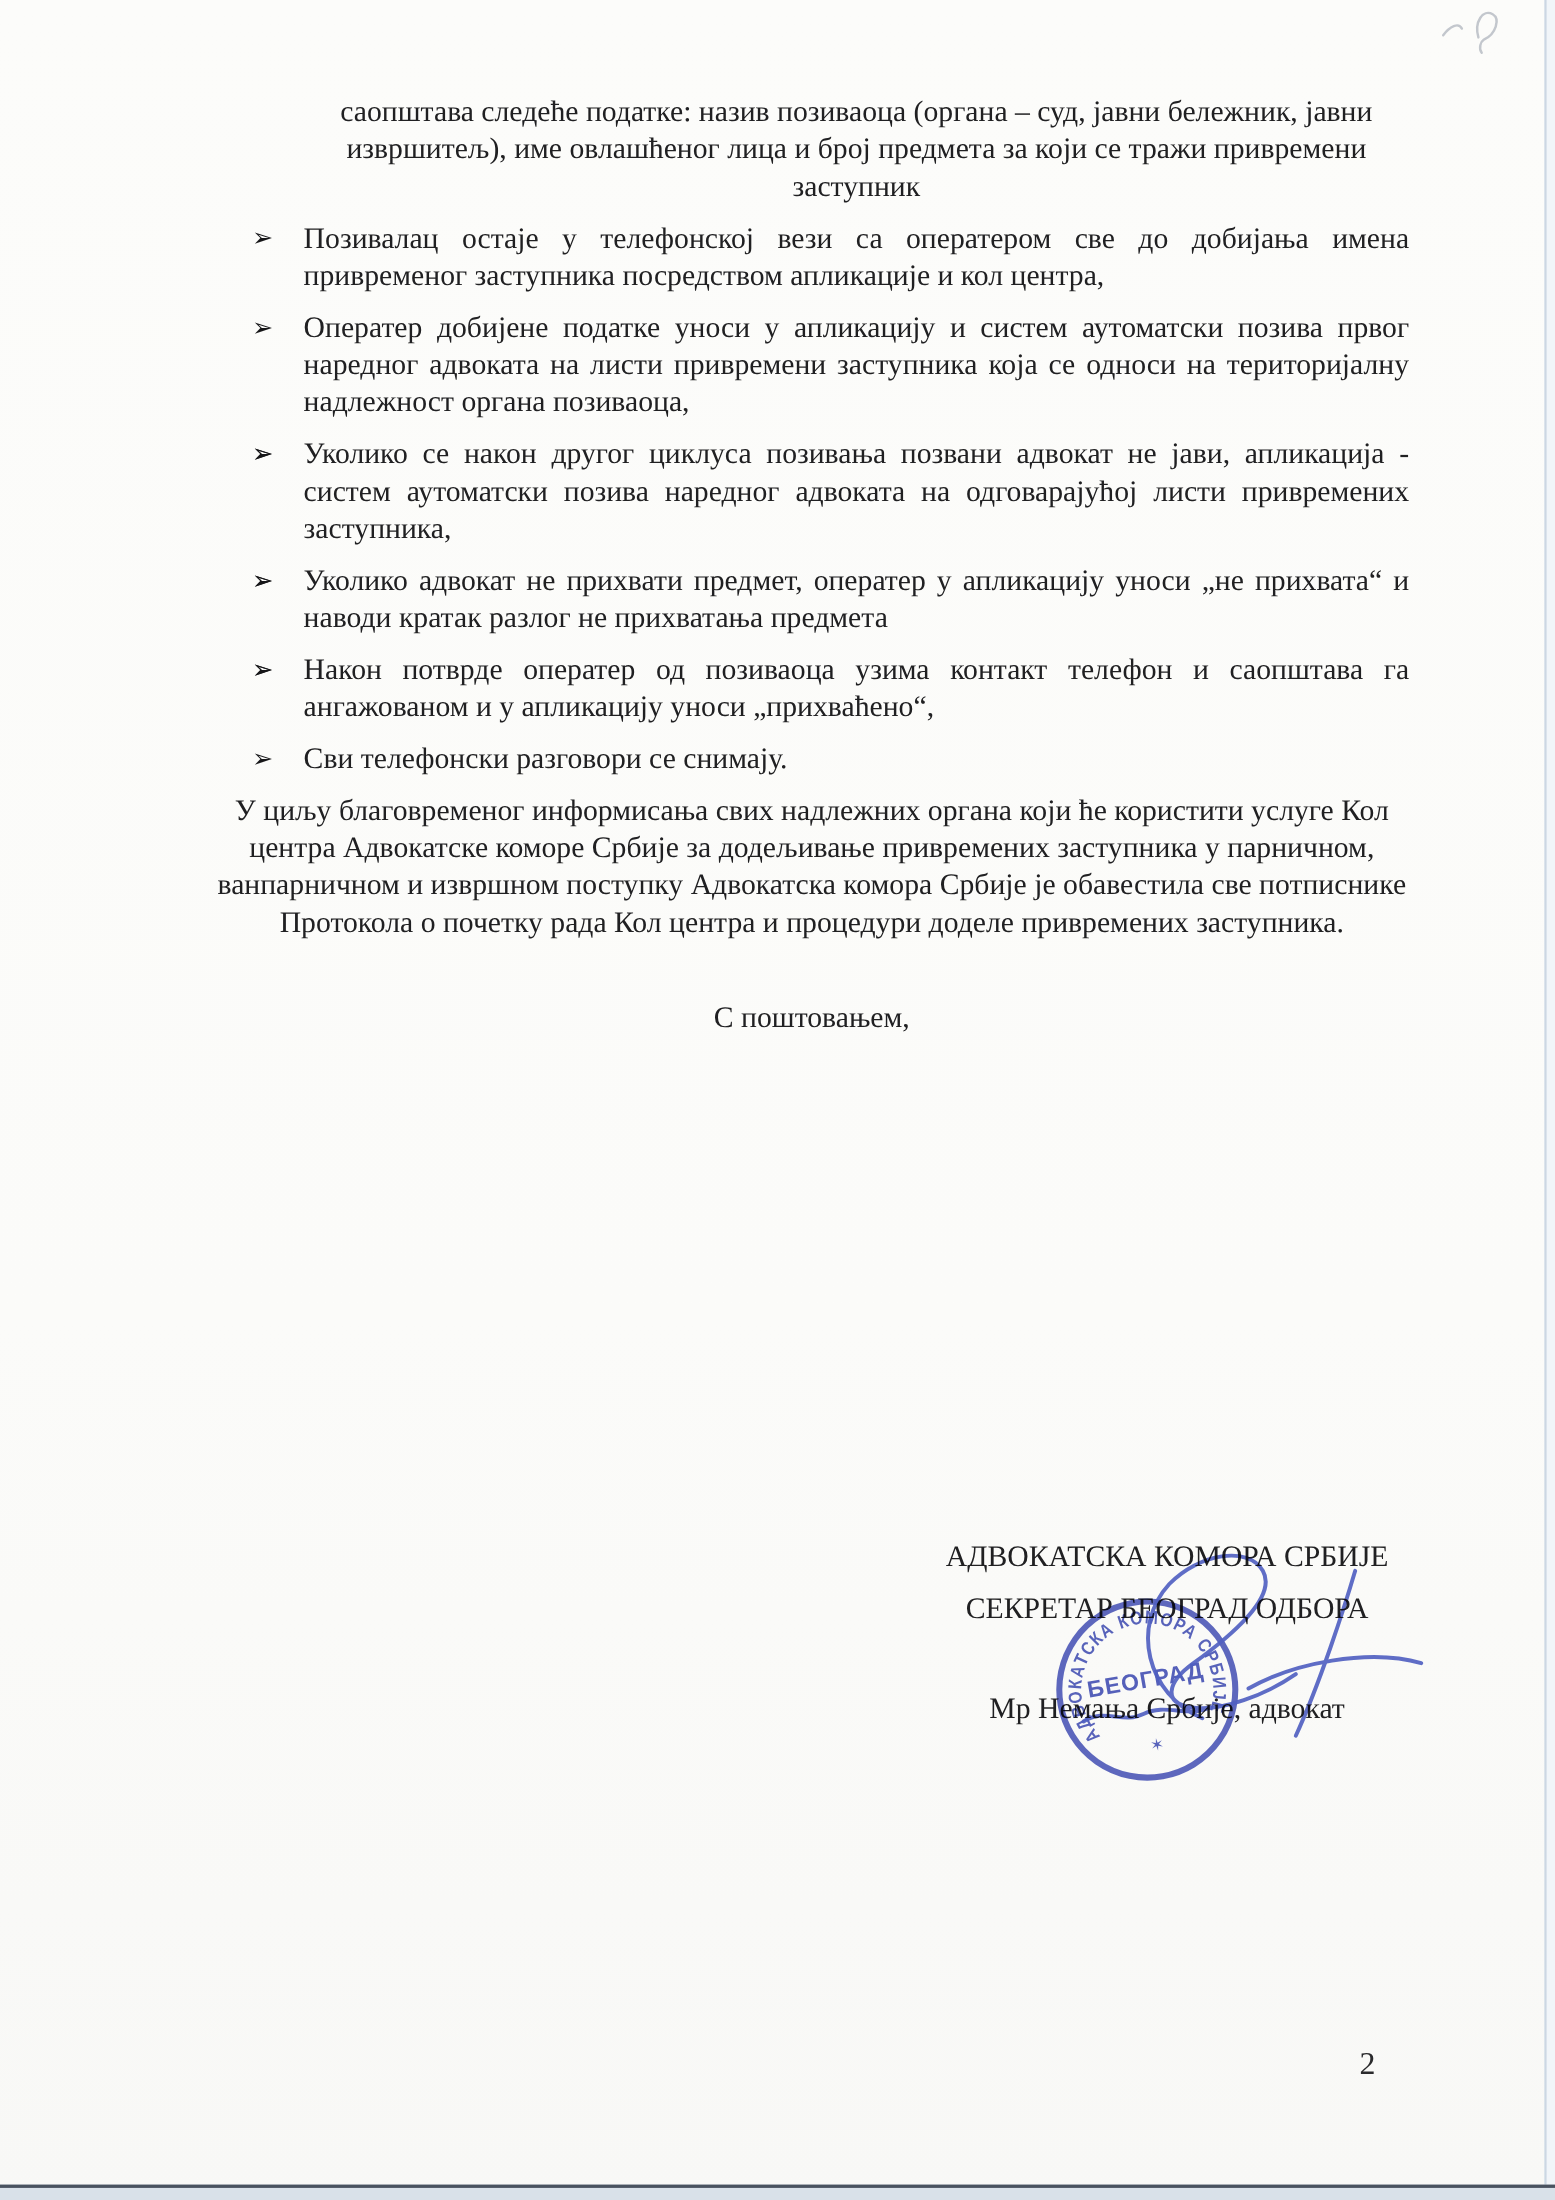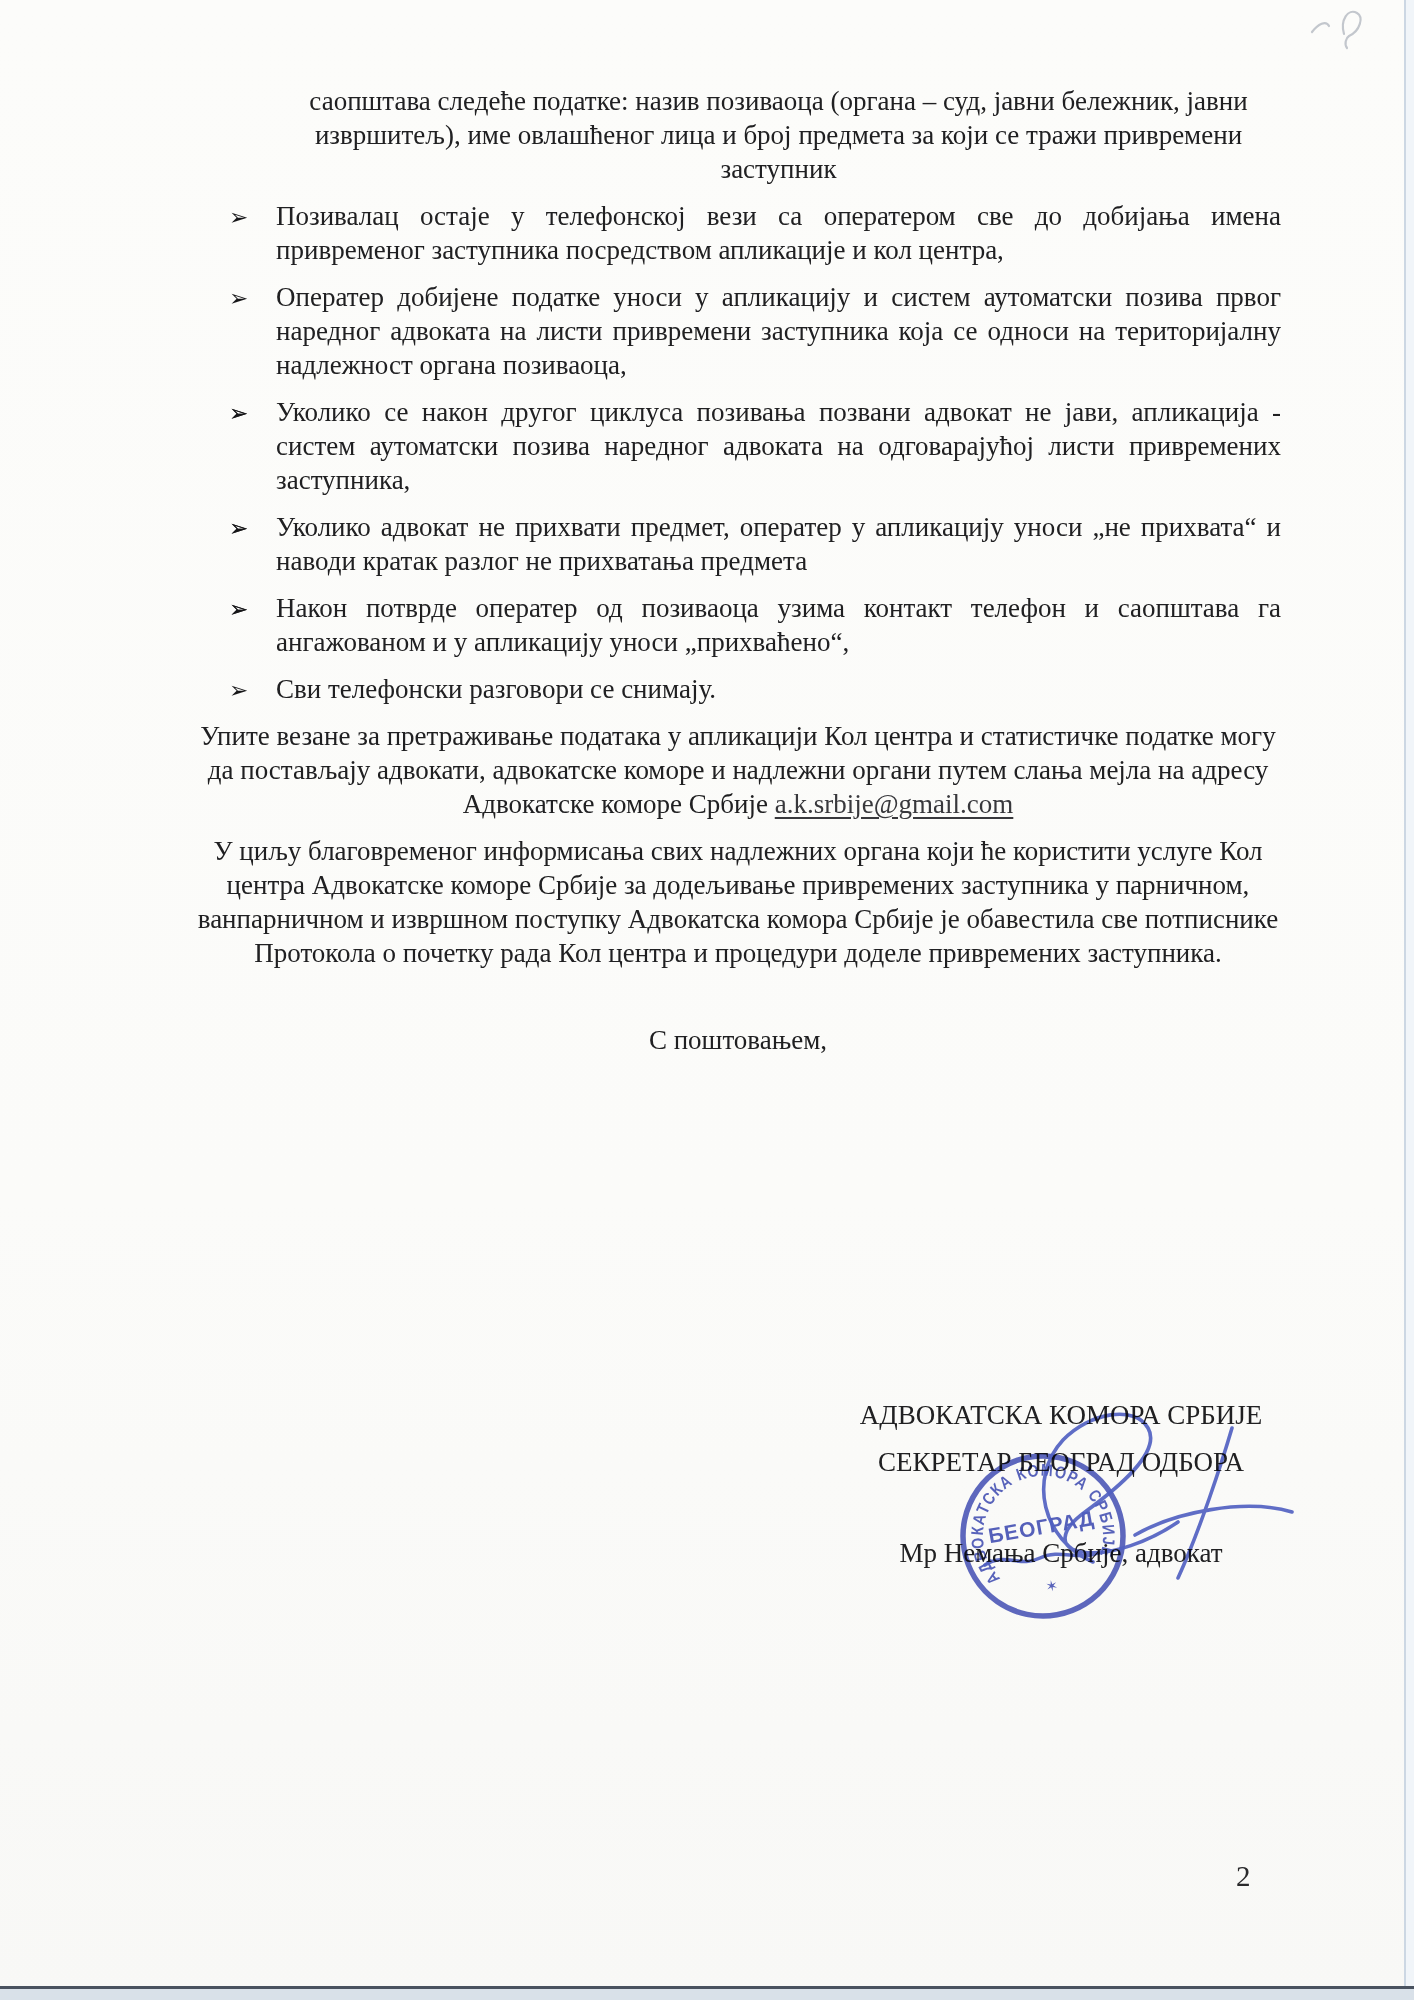--- a/index.html
+++ b/index.html
@@ -77,21 +77,20 @@
       <li><span class="arrow">➢</span><span>Оператер добијене податке уноси у апликацију и систем аутоматски позива првог наредног адвоката на листи привремени заступника која се односи на територијалну надлежност органа позиваоца,</span></li>
       <li><span class="arrow">➢</span></li>
       <li><span class="arrow">➢</span><span>Уколико се након другог циклуса позивања позвани адвокат не јави, апликација - систем аутоматски позива наредног адвоката на одговарајућој листи  привремених заступника,</span></li>
       <li><span class="arrow">➢</span></li>
       <li><span class="arrow">➢</span><span>Уколико адвокат не прихвати предмет, оператер у апликацију уноси „не прихвата“ и наводи кратак разлог не прихватања предмета</span></li>
       <li><span class="arrow">➢</span></li>
       <li><span class="arrow">➢</span><span>Након потврде оператер од позиваоца узима контакт телефон и саопштава га ангажованом и у апликацију уноси „прихваћено“,</span></li>
       <li><span class="arrow">➢</span><span>Сви телефонски разговори се снимају.</span></li>
     </ul>
 
-    <p><span>Упите везане за претраживање података у апликацији Кол центра и статистичке податке могу да постављају адвокати, адвокатске коморе и надлежни органи путем слања мејла на адресу Адвокатске коморе Србије </span><span class="email">a.k.srbije@gmail.com</span></p>
 
     <p>У циљу благовременог информисања свих надлежних органа који ће користити услуге Кол центра Адвокатске коморе Србије за додељивање привремених заступника у парничном, ванпарничном и извршном поступку Адвокатска комора Србије је обавестила све потписнике Протокола о почетку рада Кол центра и процедури доделе привремених заступника.</p>
 
     <p class="salutation">С поштовањем,</p>
   </div>
 
   <div class="sign-block">
     <p class="org1">АДВОКАТСКА КОМОРА СРБИЈЕ</p>
     <p class="org2">СЕКРЕТАР БЕОГРАД ОДБОРА</p>
     <p class="signer">Мр Немања Србије, адвокат</p>

